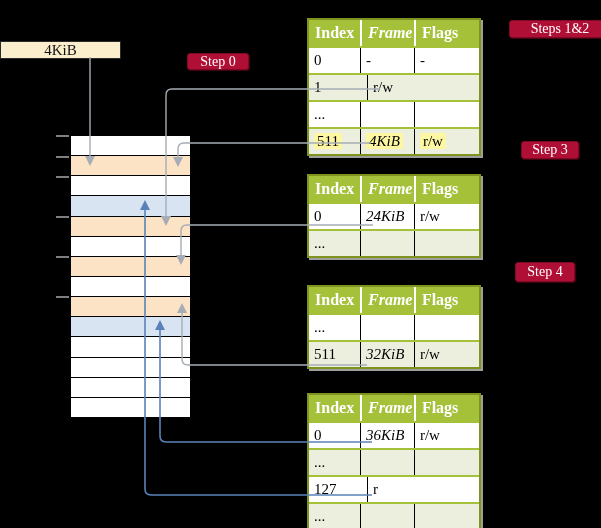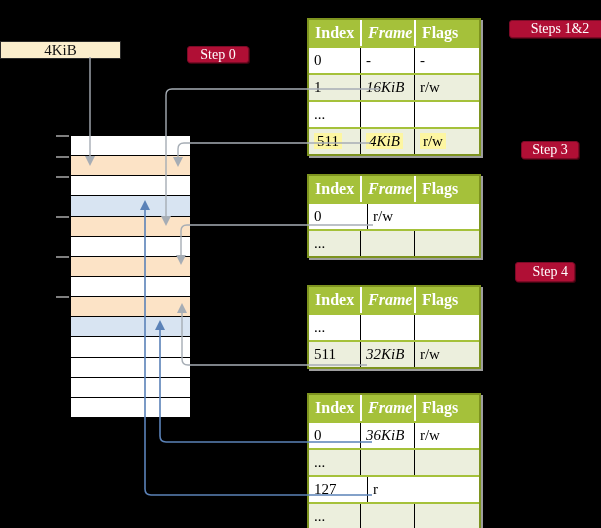--- a/index.html
+++ b/index.html
@@ -14,24 +14,24 @@
     background:#fbeecd;border:1px solid #2b2b2b;
     color:#111;font-size:15px;line-height:16px;text-align:center;
   }
   
   .badge{
     position:absolute;background:#b00f35;color:#fff;
     border:1px solid #7c0a27;border-radius:3px;
     font-size:14px;text-align:center;padding:0 6px;
     box-shadow:1px 1px 0 #40030f;white-space:nowrap;
   }
-  .badge-step0{left:187px;top:46px;width:48px;height:15px;line-height:15px;}
+  .badge-step0{left:187px;top:53px;width:48px;height:15px;line-height:15px;}
   .badge-steps12{left:509px;top:20px;width:88px;height:16px;line-height:16px;border-top-right-radius:0;border-bottom-right-radius:0;}
   .badge-step3{left:521px;top:141px;width:44px;height:16px;line-height:16px;}
-  .badge-step4{left:515px;top:262px;width:46px;height:18px;line-height:18px;text-align:right;}
+  .badge-step4{left:515px;top:262px;width:46px;height:18px;line-height:18px;}
   
   .memory-column{
     position:absolute;left:70px;top:135px;width:119px;height:281px;
     border:1px solid #000;background:#fff;display:flex;flex-direction:column;
     z-index:1;
   }
   .mem-row{flex:1 1 0;background:#fff;}
   .mem-row:not(:last-child){border-bottom:1px solid #000;}
   .mem-row.page-table{background:#fce3c6;}
   .mem-row.mapped-page{background:#d8e4f2;}
@@ -112,21 +112,20 @@
         <div class="th c1">Frame</div>
         <div class="th c2">Flags</div>
       </div>
       <div class="trow">
         <div class="td c0">0</div>
         <div class="td c1">-</div>
         <div class="td c2">-</div>
       </div>
       <div class="trow shaded">
         <div class="td c0">1</div>
-        <div class="td c1">16KiB</div>
         <div class="td c2">r/w</div>
       </div>
       <div class="trow">
         <div class="td c0">...</div>
         <div class="td c1"></div>
         <div class="td c2"></div>
       </div>
       <div class="trow shaded">
         <div class="td c0"><span class="hl">511</span></div>
         <div class="td c1"><span class="hl">4KiB</span></div>
@@ -134,20 +133,21 @@
       </div>
     </div>
   <div class="ptable" style="left:307px;top:174px">
       <div class="trow thead">
         <div class="th c0">Index</div>
         <div class="th c1">Frame</div>
         <div class="th c2">Flags</div>
       </div>
       <div class="trow">
         <div class="td c0">0</div>
+        <div class="td c1">24KiB</div>
         <div class="td c2">r/w</div>
       </div>
       <div class="trow shaded">
         <div class="td c0">...</div>
         <div class="td c1"></div>
         <div class="td c2"></div>
       </div>
     </div>
   <div class="ptable" style="left:307px;top:285px">
       <div class="trow thead">

